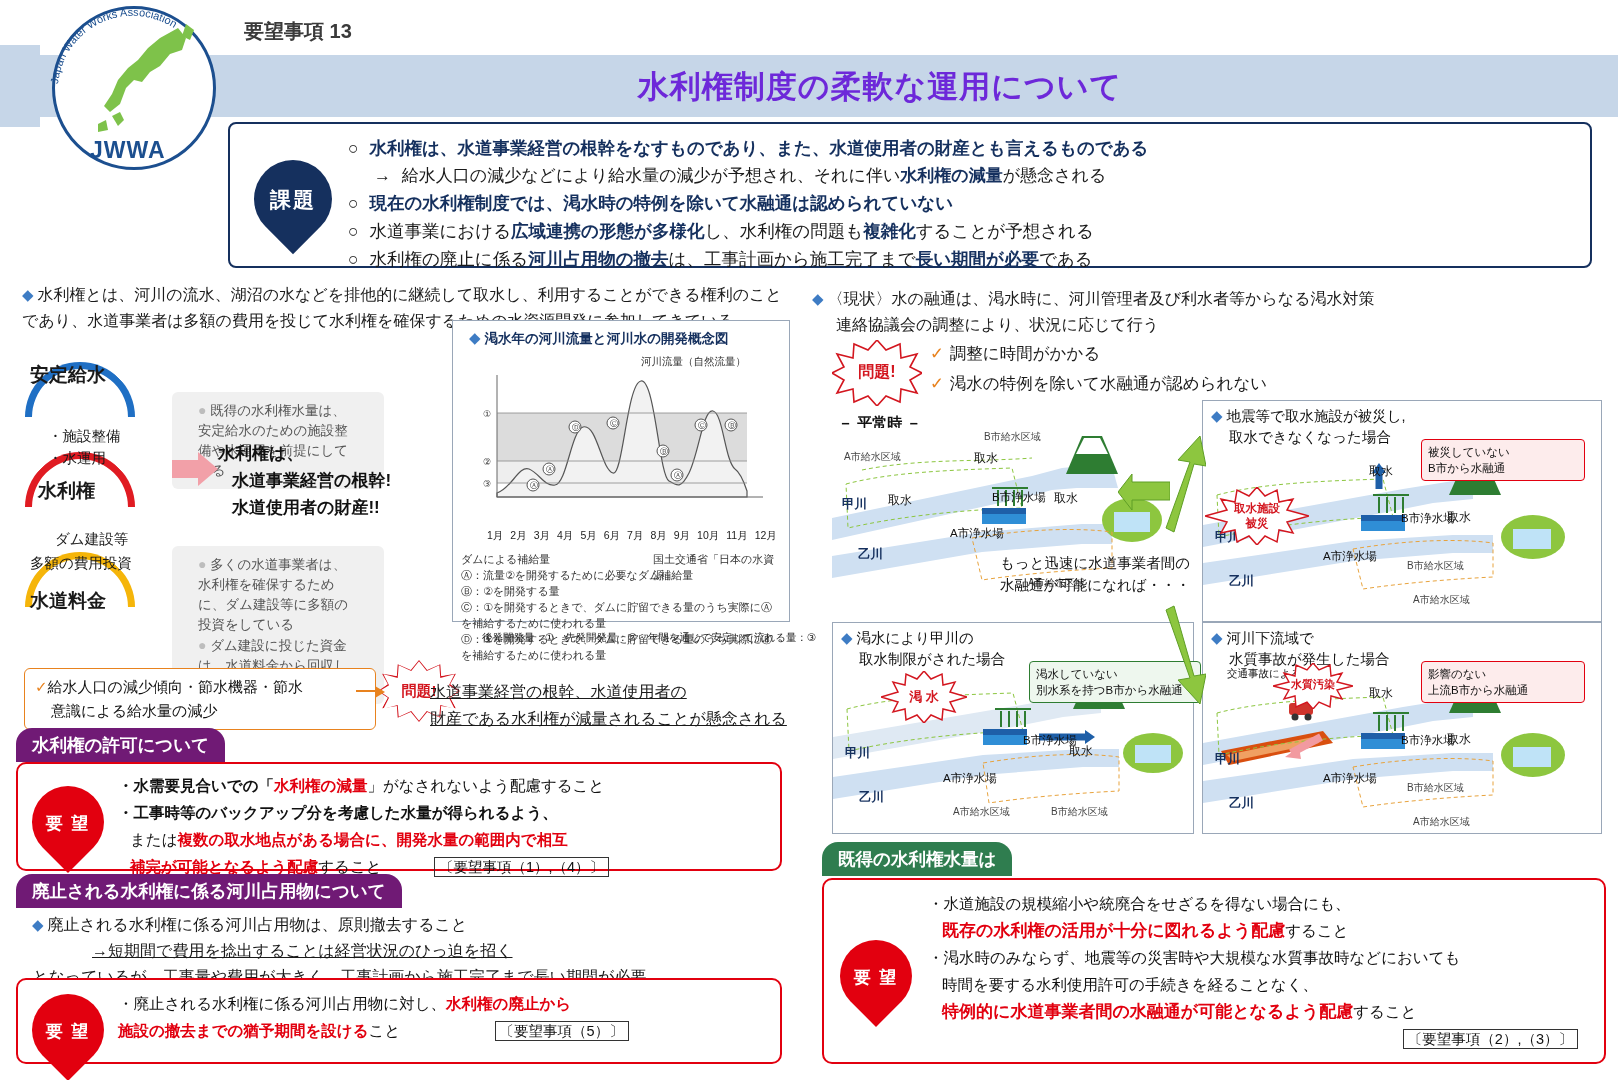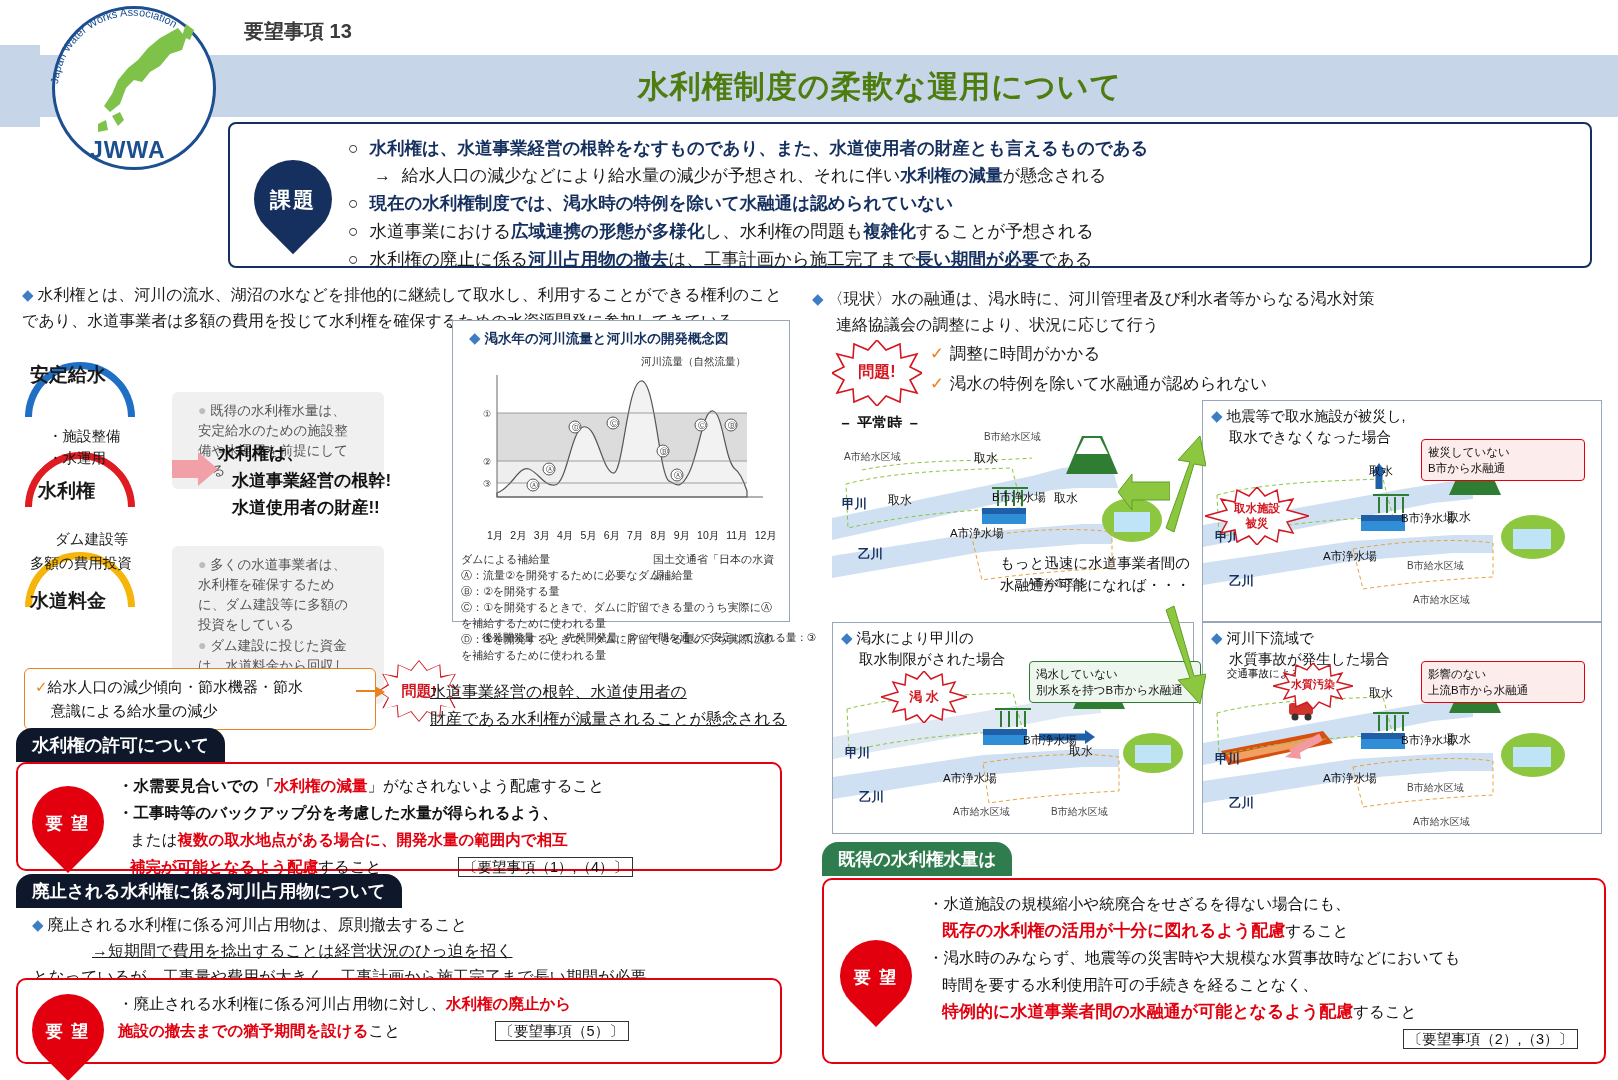--- a/index.html
+++ b/index.html
@@ -15,21 +15,21 @@
     left:0;top:55px;width:1618px;height:62px;
     background:#c6d6e8;
   }
   .hdr-band:before{
     content:"";position:absolute;left:0;top:-10px;width:40px;height:82px;
     background:#c6d6e8;
   }
   .hdr-title{
     left:230px;top:60px;width:1300px;height:54px;
     display:flex;align-items:center;justify-content:center;
-    font-size:31px;font-weight:bold;color:#4d7c0f;letter-spacing:1px;
+    font-size:31px;font-weight:bold;color:#6d28d9;letter-spacing:1px;
   }
   .hdr-label{
     left:244px;top:18px;font-size:20px;color:#3a3a3a;font-weight:bold;
   }
   .logo-wrap{left:30px;top:2px;width:180px;height:180px;}
   .logo-circle{
     position:absolute;left:22px;top:4px;width:158px;height:158px;border-radius:50%;
     border:3px solid #1c4f8f;background:#fff;
   }
   .logo-jwwa{
@@ -111,21 +111,21 @@
     font-size:15px;line-height:24px;padding:6px 10px;color:#111;
   }
   .arrow-orange{position:absolute;height:0;border-top:2px solid #e8821e;}
   .arrow-orange:after{
     content:"";position:absolute;right:-9px;top:-6px;width:0;height:0;
     border-top:6px solid transparent;border-bottom:6px solid transparent;border-left:10px solid #e8821e;
   }
   .underline-txt{text-decoration:underline;}
   
   .sec-head{
-    position:absolute;background:#0f172a;color:#fff;font-size:17.5px;font-weight:bold;
+    position:absolute;background:#701a75;color:#fff;font-size:17.5px;font-weight:bold;
     border-radius:16px 16px 0 0;padding:5px 16px;
   }
   .sec-head.green{background:#2f7d4f;}
   
   .req-box{
     position:absolute;border:2.5px solid #e2000f;border-radius:10px;background:#fff;
   }
   .req-seal{
     position:absolute;width:72px;height:86px;
   }
@@ -338,21 +338,21 @@
       <span class="b-black">・水需要見合いでの「</span><span class="r-red">水利権の減量</span><span>」がなされないよう配慮すること</span>
     </div>
     <div>
       <span class="b-black">・工事時等のバックアップ分を考慮した水量が得られるよう、</span>
     </div>
     <div style="padding-left:12px">
       <span>または</span><span class="r-red">複数の取水地点がある場合に、開発水量の範囲内で相互</span>
     </div>
     <div style="padding-left:12px">
       <span class="r-red">補完が可能となるよう配慮</span><span>すること</span>
-      <span class="ref ref-box" style="margin-left:72px">〔要望事項（1）,（4）〕</span>
+      <span class="ref ref-box" style="margin-left:48px">〔要望事項（1）,（4）〕</span>
     </div>
   </div>
 </div>
 
 <div class="sec-head" style="left:16px;top:874px;">廃止される水利権に係る河川占用物について</div>
 <div class="abs heading-normal" style="left:32px;top:912px;width:740px;">
   <div><span class="diamond">◆</span><span>廃止される水利権に係る河川占用物は、原則撤去すること</span></div>
   <div style="padding-left:60px"><span class="underline-txt">→短期間で費用を捻出することは経営状況のひっ迫を招く</span></div>
   <div><span class="underline-txt">となっているが、工事量や費用が大きく、工事計画から施工完了まで長い期間が必要</span></div>
 </div>

